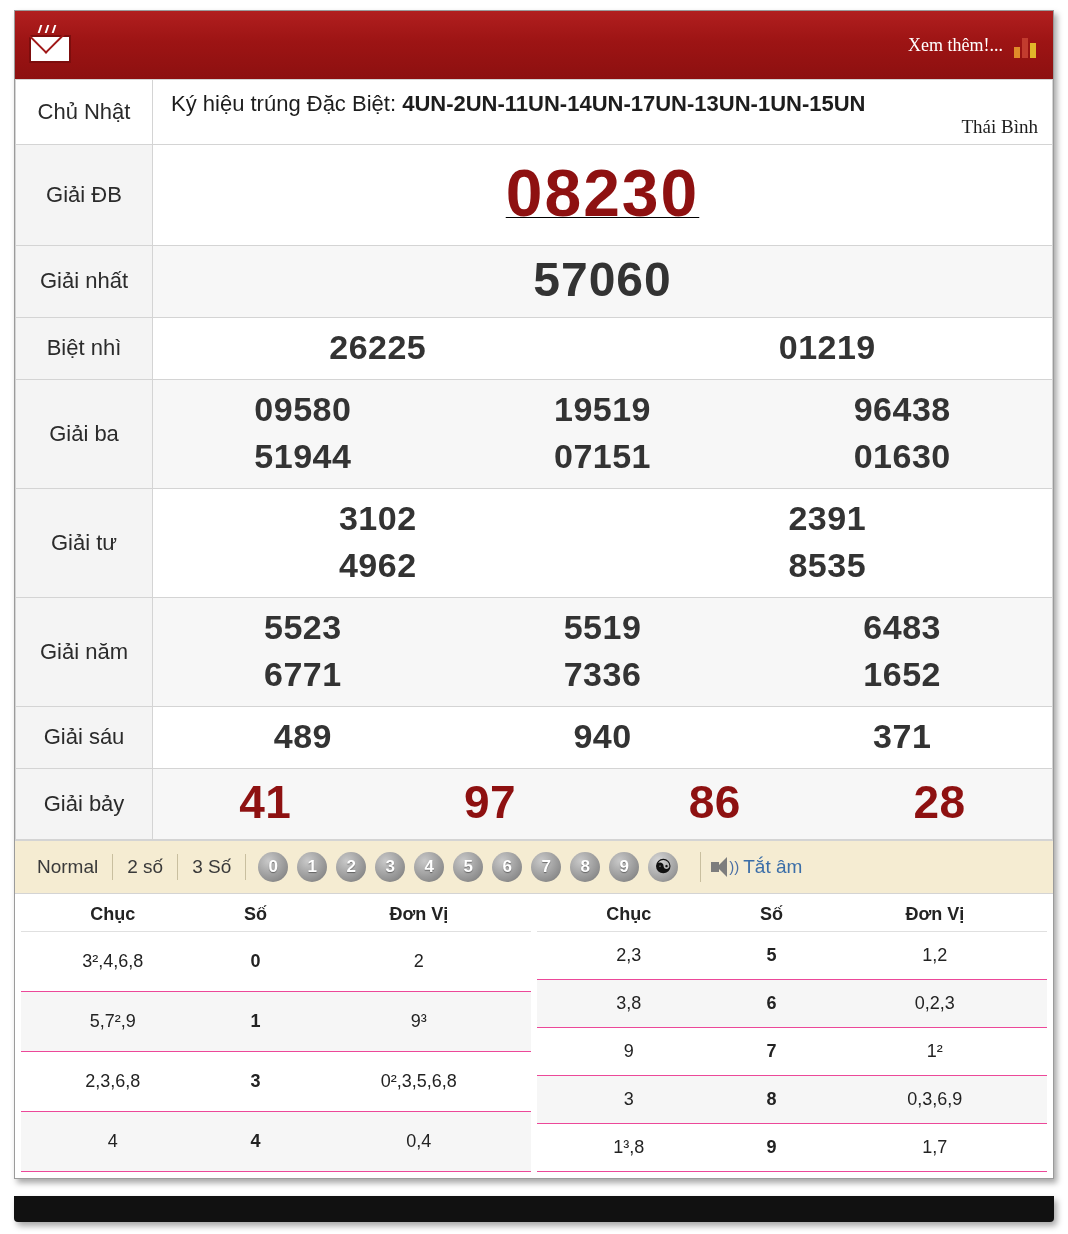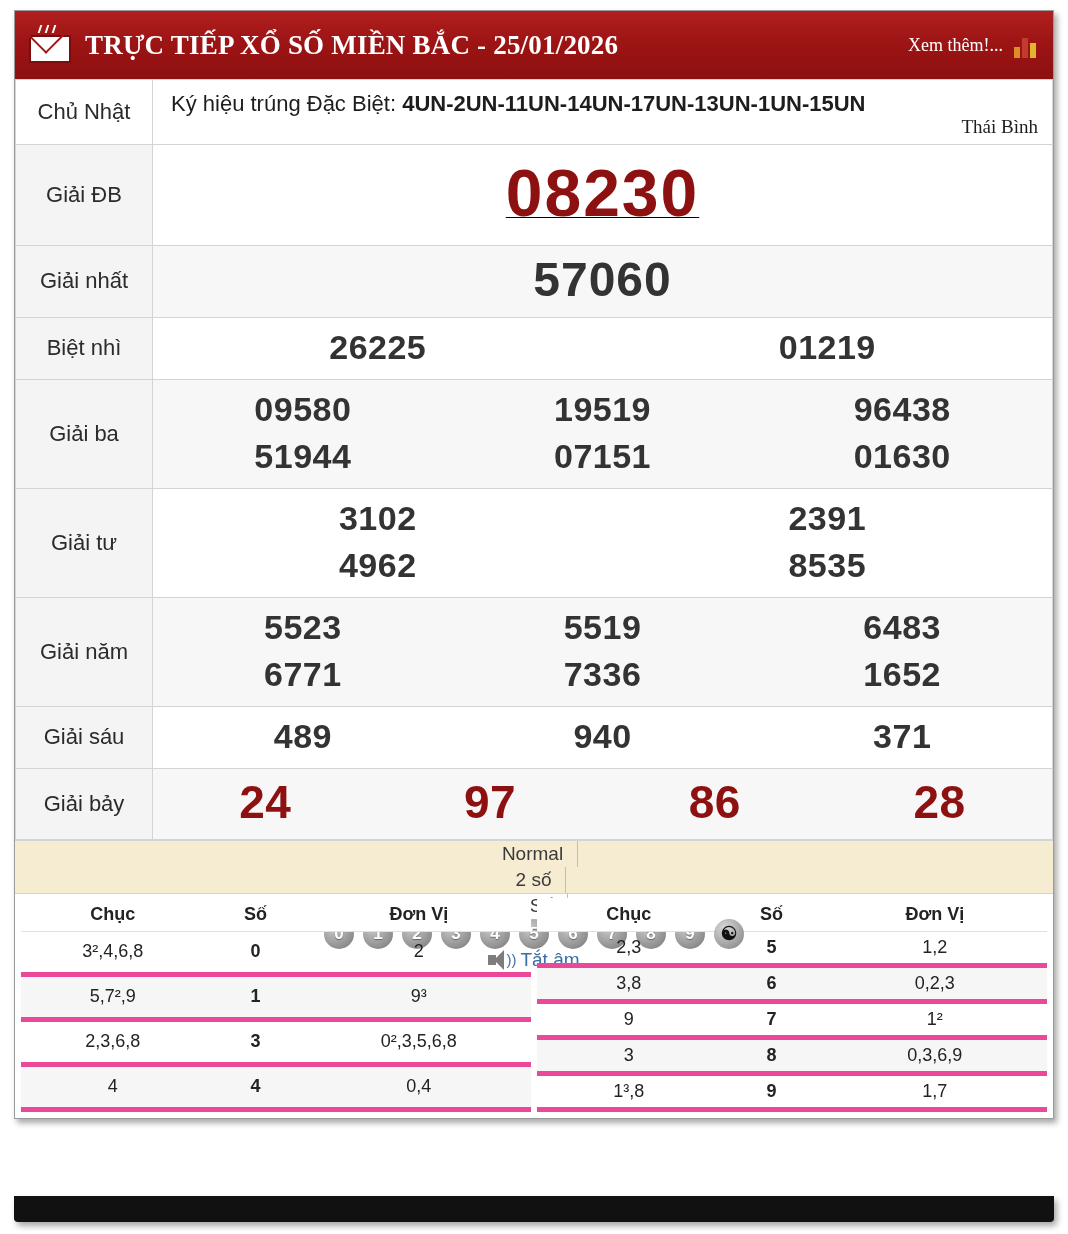--- a/index.html
+++ b/index.html
@@ -196,21 +196,20 @@
   
   .toolbar {
     height: 54px;
     background: #f5ecd2;
     border-top: 1px solid #d4d4d4;
     border-bottom: 1px solid #d4d4d4;
     display: flex;
     align-items: center;
     padding: 0 10px;
     gap: 0;
-    flex-direction: column;
   }
   .tb-seg {
     font-size: 19px;
     color: #3a3a3a;
     padding: 2px 14px;
     border-right: 1px solid #c9bf9f;
     white-space: nowrap;
   }
   .tb-seg:first-child { padding-left: 12px; }
   .balls {
@@ -297,22 +296,22 @@
   }
   table.stat th {
     font-weight: bold;
     font-size: 18px;
     padding: 6px 2px;
     border-bottom: 1px solid #e0e0e0;
     background: #ffffff;
   }
   table.stat td {
     text-align: center;
-    padding: 5px 2px;
-    border-bottom: 5px solid #ec4899;
+    padding: 13px 2px;
+    border-bottom: 1px solid #ec4899;
   }
   table.stat tr:nth-child(even) td { background: #f6f6f6; }
   table.stat td.mid { font-weight: bold; }
   table.stat .colA { width: 36%; }
   table.stat .colB { width: 20%; }
   table.stat .colC { width: 44%; }
 
   
   .footer-bar {
     position: absolute;
@@ -334,21 +333,20 @@
     <div class="header">
       <div class="mail-icon">
         <div class="mail-lines">
             <span></span>
             <span></span>
             <span></span>
           </div>
         <div class="mail-body"></div>
         <div class="mail-flap"></div>
       </div>
-      <div class="header-title">TRỰC TIẾP XỔ SỐ MIỀN BẮC - 25/01/2026</div>
       <div class="header-right">
         <div class="xem-them">Xem thêm!...</div>
         <div class="bars-icon">
             <i></i>
             <i></i>
             <i></i>
           </div>
       </div>
     </div>
 
@@ -443,21 +441,21 @@
             <div>940</div>
             <div>371</div>
           </div>
         </td>
       </tr>
 
       <tr>
         <td class="lbl">Giải bảy</td>
         <td style="padding:0">
           <div class="num-grid g7 cell-grey" style="padding:2px 0 6px;">
-            <div>24</div>
+            <div>41</div>
             <div>97</div>
             <div>86</div>
             <div>28</div>
           </div>
         </td>
       </tr>
     </tbody>
       </table>
 
     <div class="toolbar">

